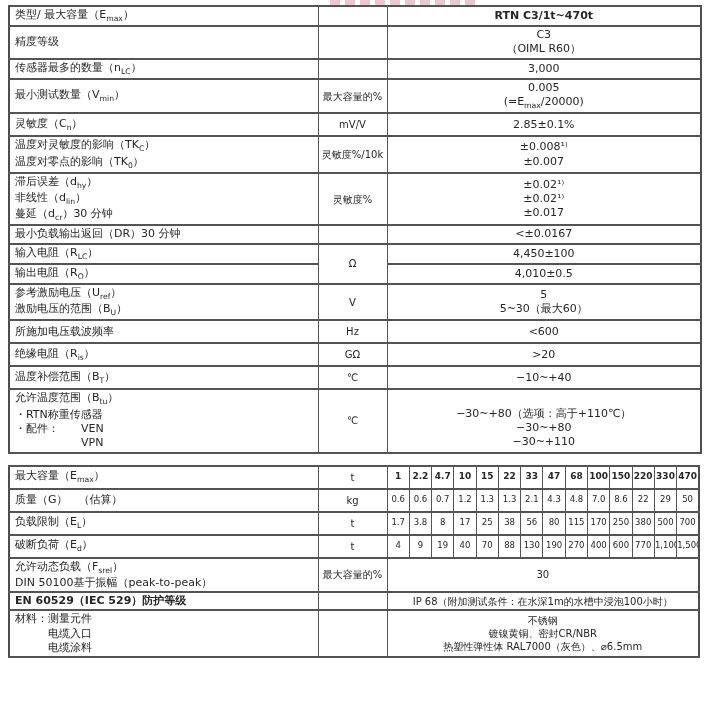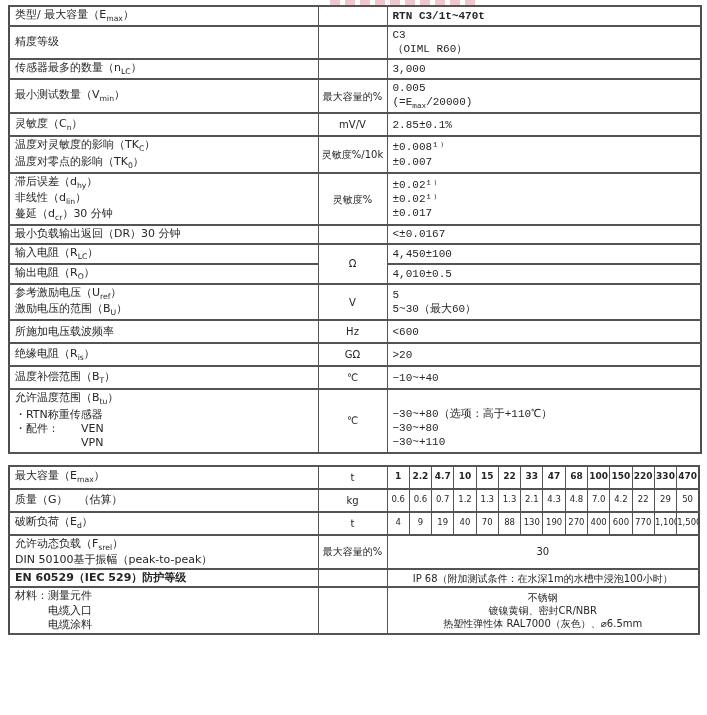--- a/index.html
+++ b/index.html
@@ -17,21 +17,21 @@
   table{border-collapse:collapse;table-layout:fixed;width:692px;border:2px solid #4d4d4d;}
   td{
     border-left:1px solid #545454;border-right:1px solid #545454;
     border-top:2px solid #545454;border-bottom:2px solid #545454;
     padding:1px 5px;font-size:11px;line-height:1.3;vertical-align:middle;
     white-space:pre-line;
   }
   sub{font-size:0.7em;}
   .lbl{text-align:left;}
   .unit{text-align:center;font-size:10px;padding:4px 1px;}
-  .val{text-align:left;font-family:Liberation Mono, monospace;}
+  .val{text-align:center;}
   .bold{font-weight:bold;}
   .num{text-align:center;font-size:8.5px;padding:1px 0;white-space:nowrap;overflow:hidden;}
   .hdr-nums .num{font-weight:bold;font-size:9px;}
   .span-val{text-align:center;font-size:10px;}
   .gap{height:11px;}
 </style>
 </head>
 <body>
 
 <div class="page">
@@ -172,24 +172,42 @@
         <td class="num">0.6</td>
           <td class="num">0.6</td>
           <td class="num">0.7</td>
           <td class="num">1.2</td>
           <td class="num">1.3</td>
           <td class="num">1.3</td>
           <td class="num">2.1</td>
           <td class="num">4.3</td>
           <td class="num">4.8</td>
           <td class="num">7.0</td>
-          <td class="num">4.2</td>
+          <td class="num">8.6</td>
           <td class="num">22</td>
           <td class="num">29</td>
           <td class="num">50</td>
+      </tr>
+      <tr>
+        <td class="lbl">负载限制（E<sub>L</sub>）</td>
+        <td class="unit">t</td>
+        <td class="num">1.7</td>
+          <td class="num">3.8</td>
+          <td class="num">8</td>
+          <td class="num">17</td>
+          <td class="num">25</td>
+          <td class="num">38</td>
+          <td class="num">56</td>
+          <td class="num">80</td>
+          <td class="num">115</td>
+          <td class="num">170</td>
+          <td class="num">250</td>
+          <td class="num">380</td>
+          <td class="num">500</td>
+          <td class="num">700</td>
       </tr>
       <tr>
         <td class="lbl">破断负荷（E<sub>d</sub>）</td>
         <td class="unit">t</td>
         <td class="num">4</td>
           <td class="num">9</td>
           <td class="num">19</td>
           <td class="num">40</td>
           <td class="num">70</td>
           <td class="num">88</td>

